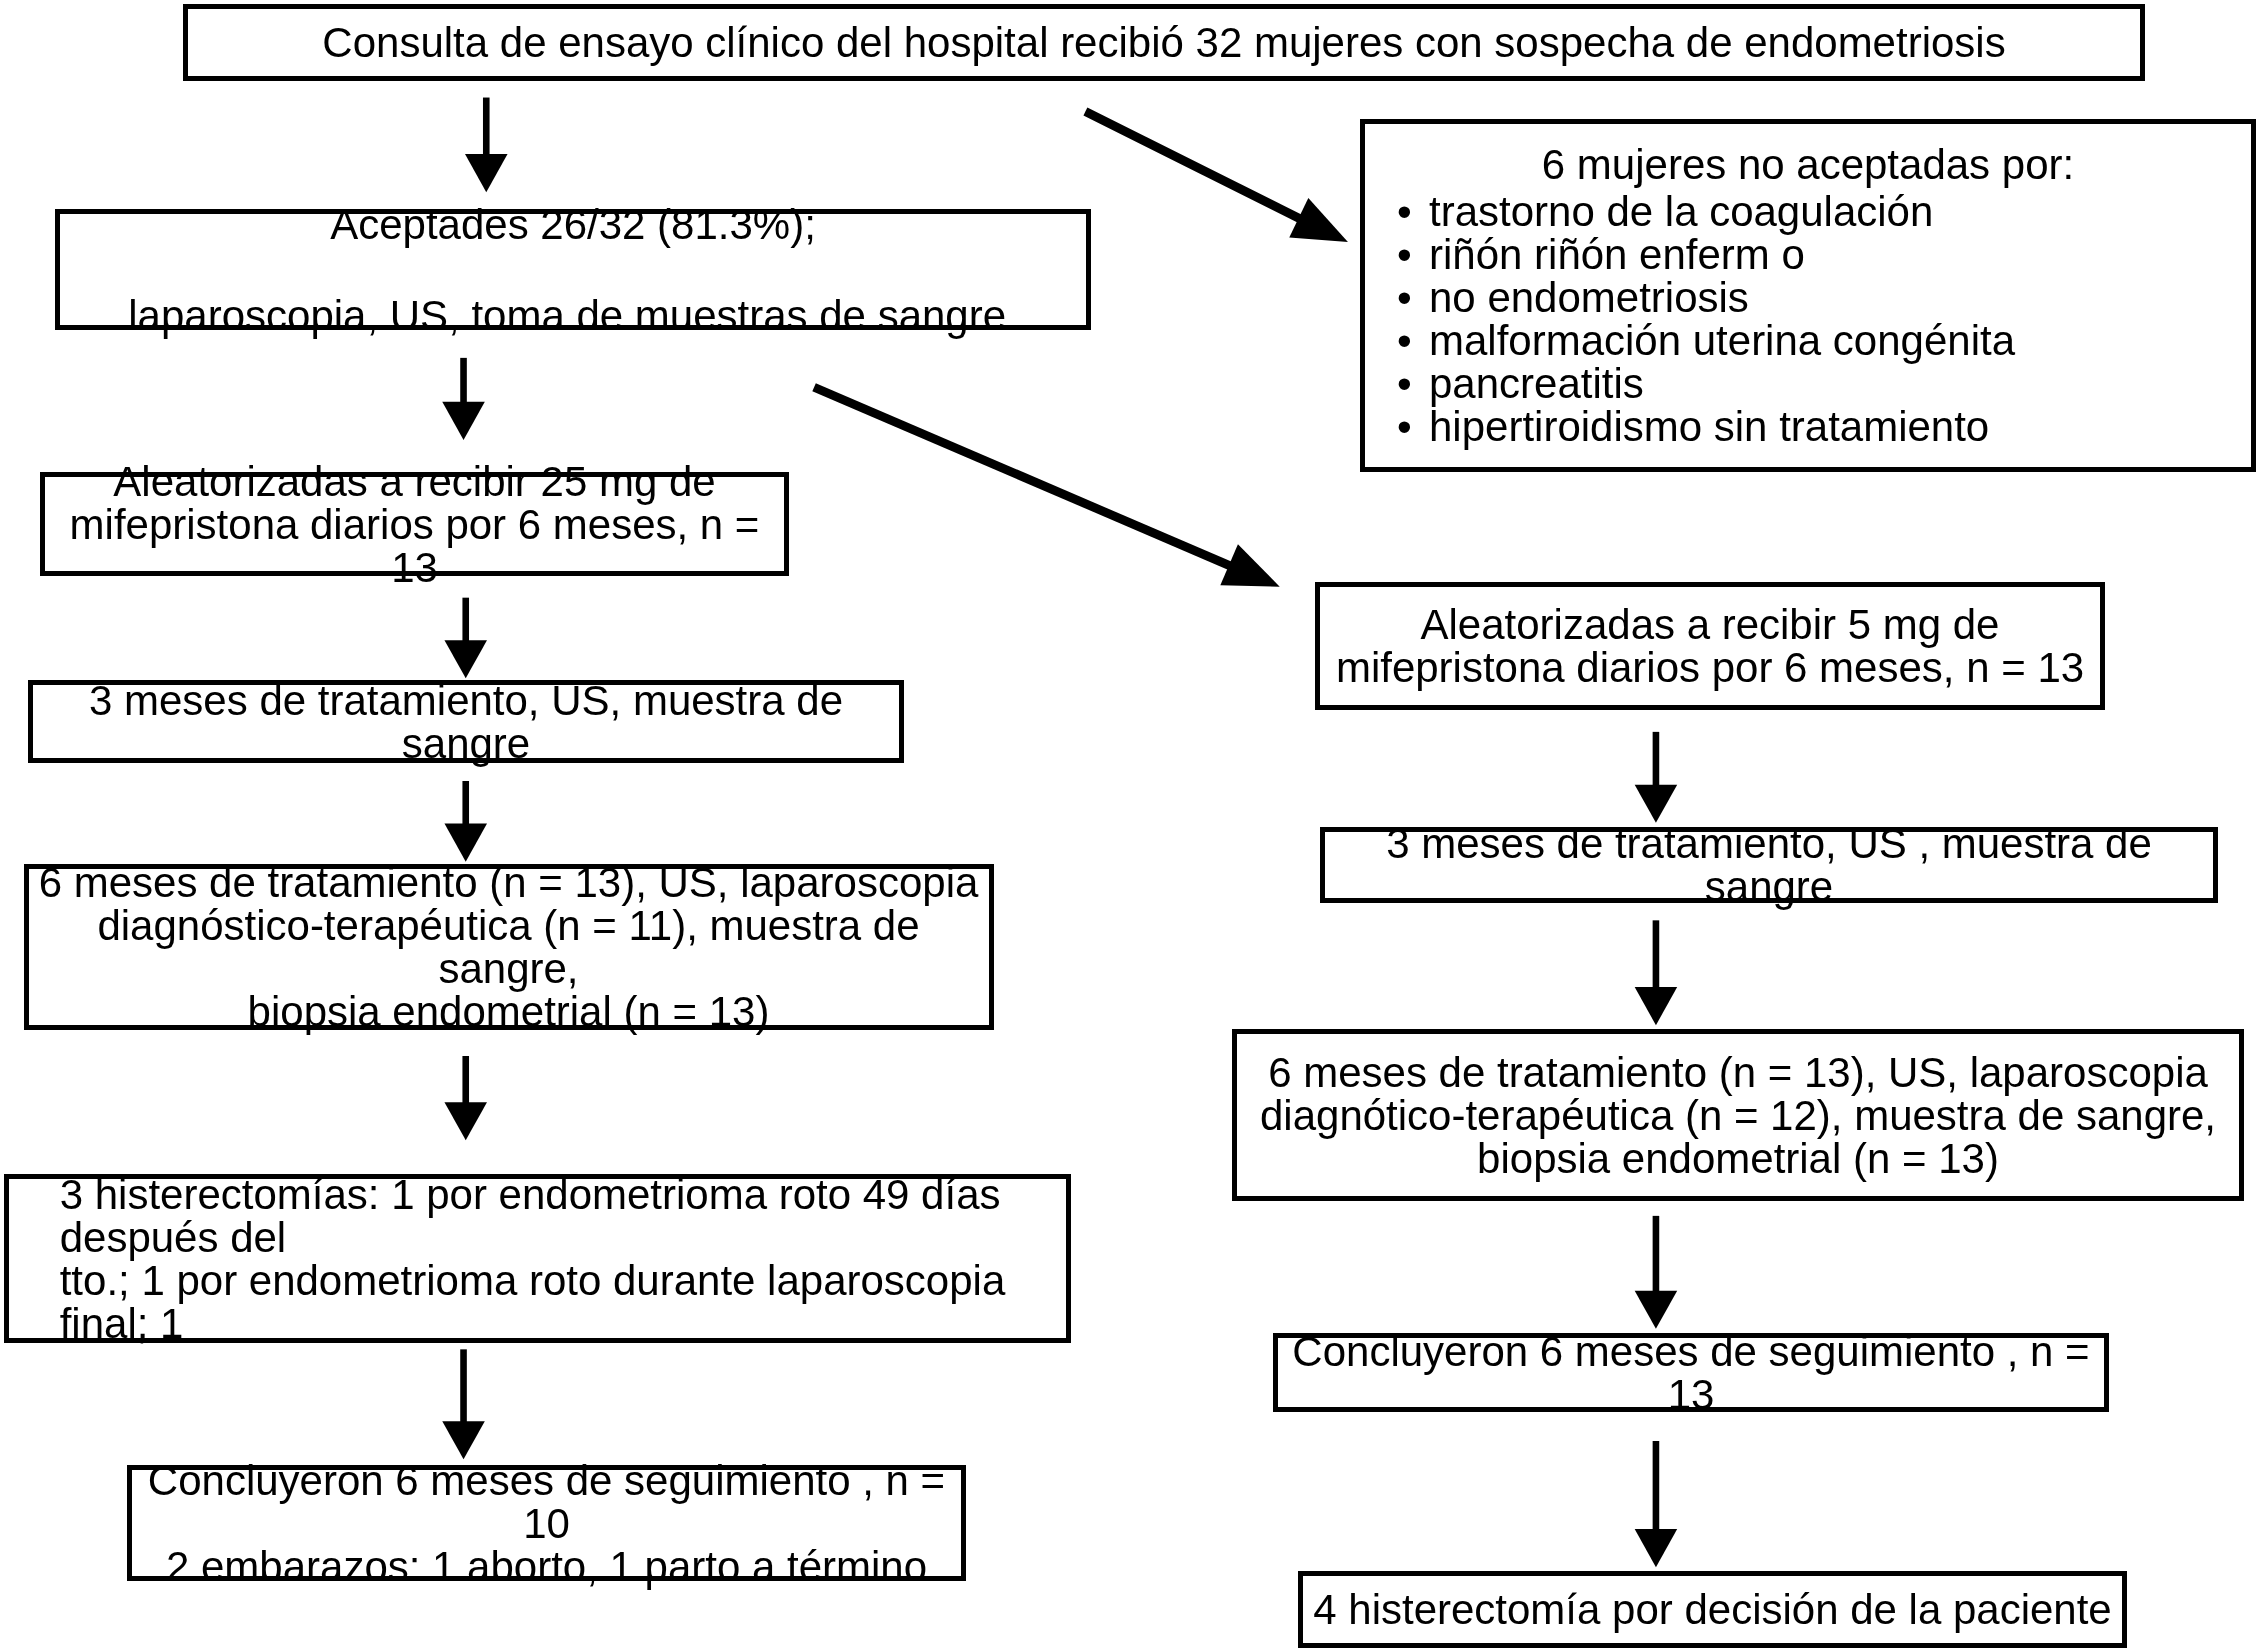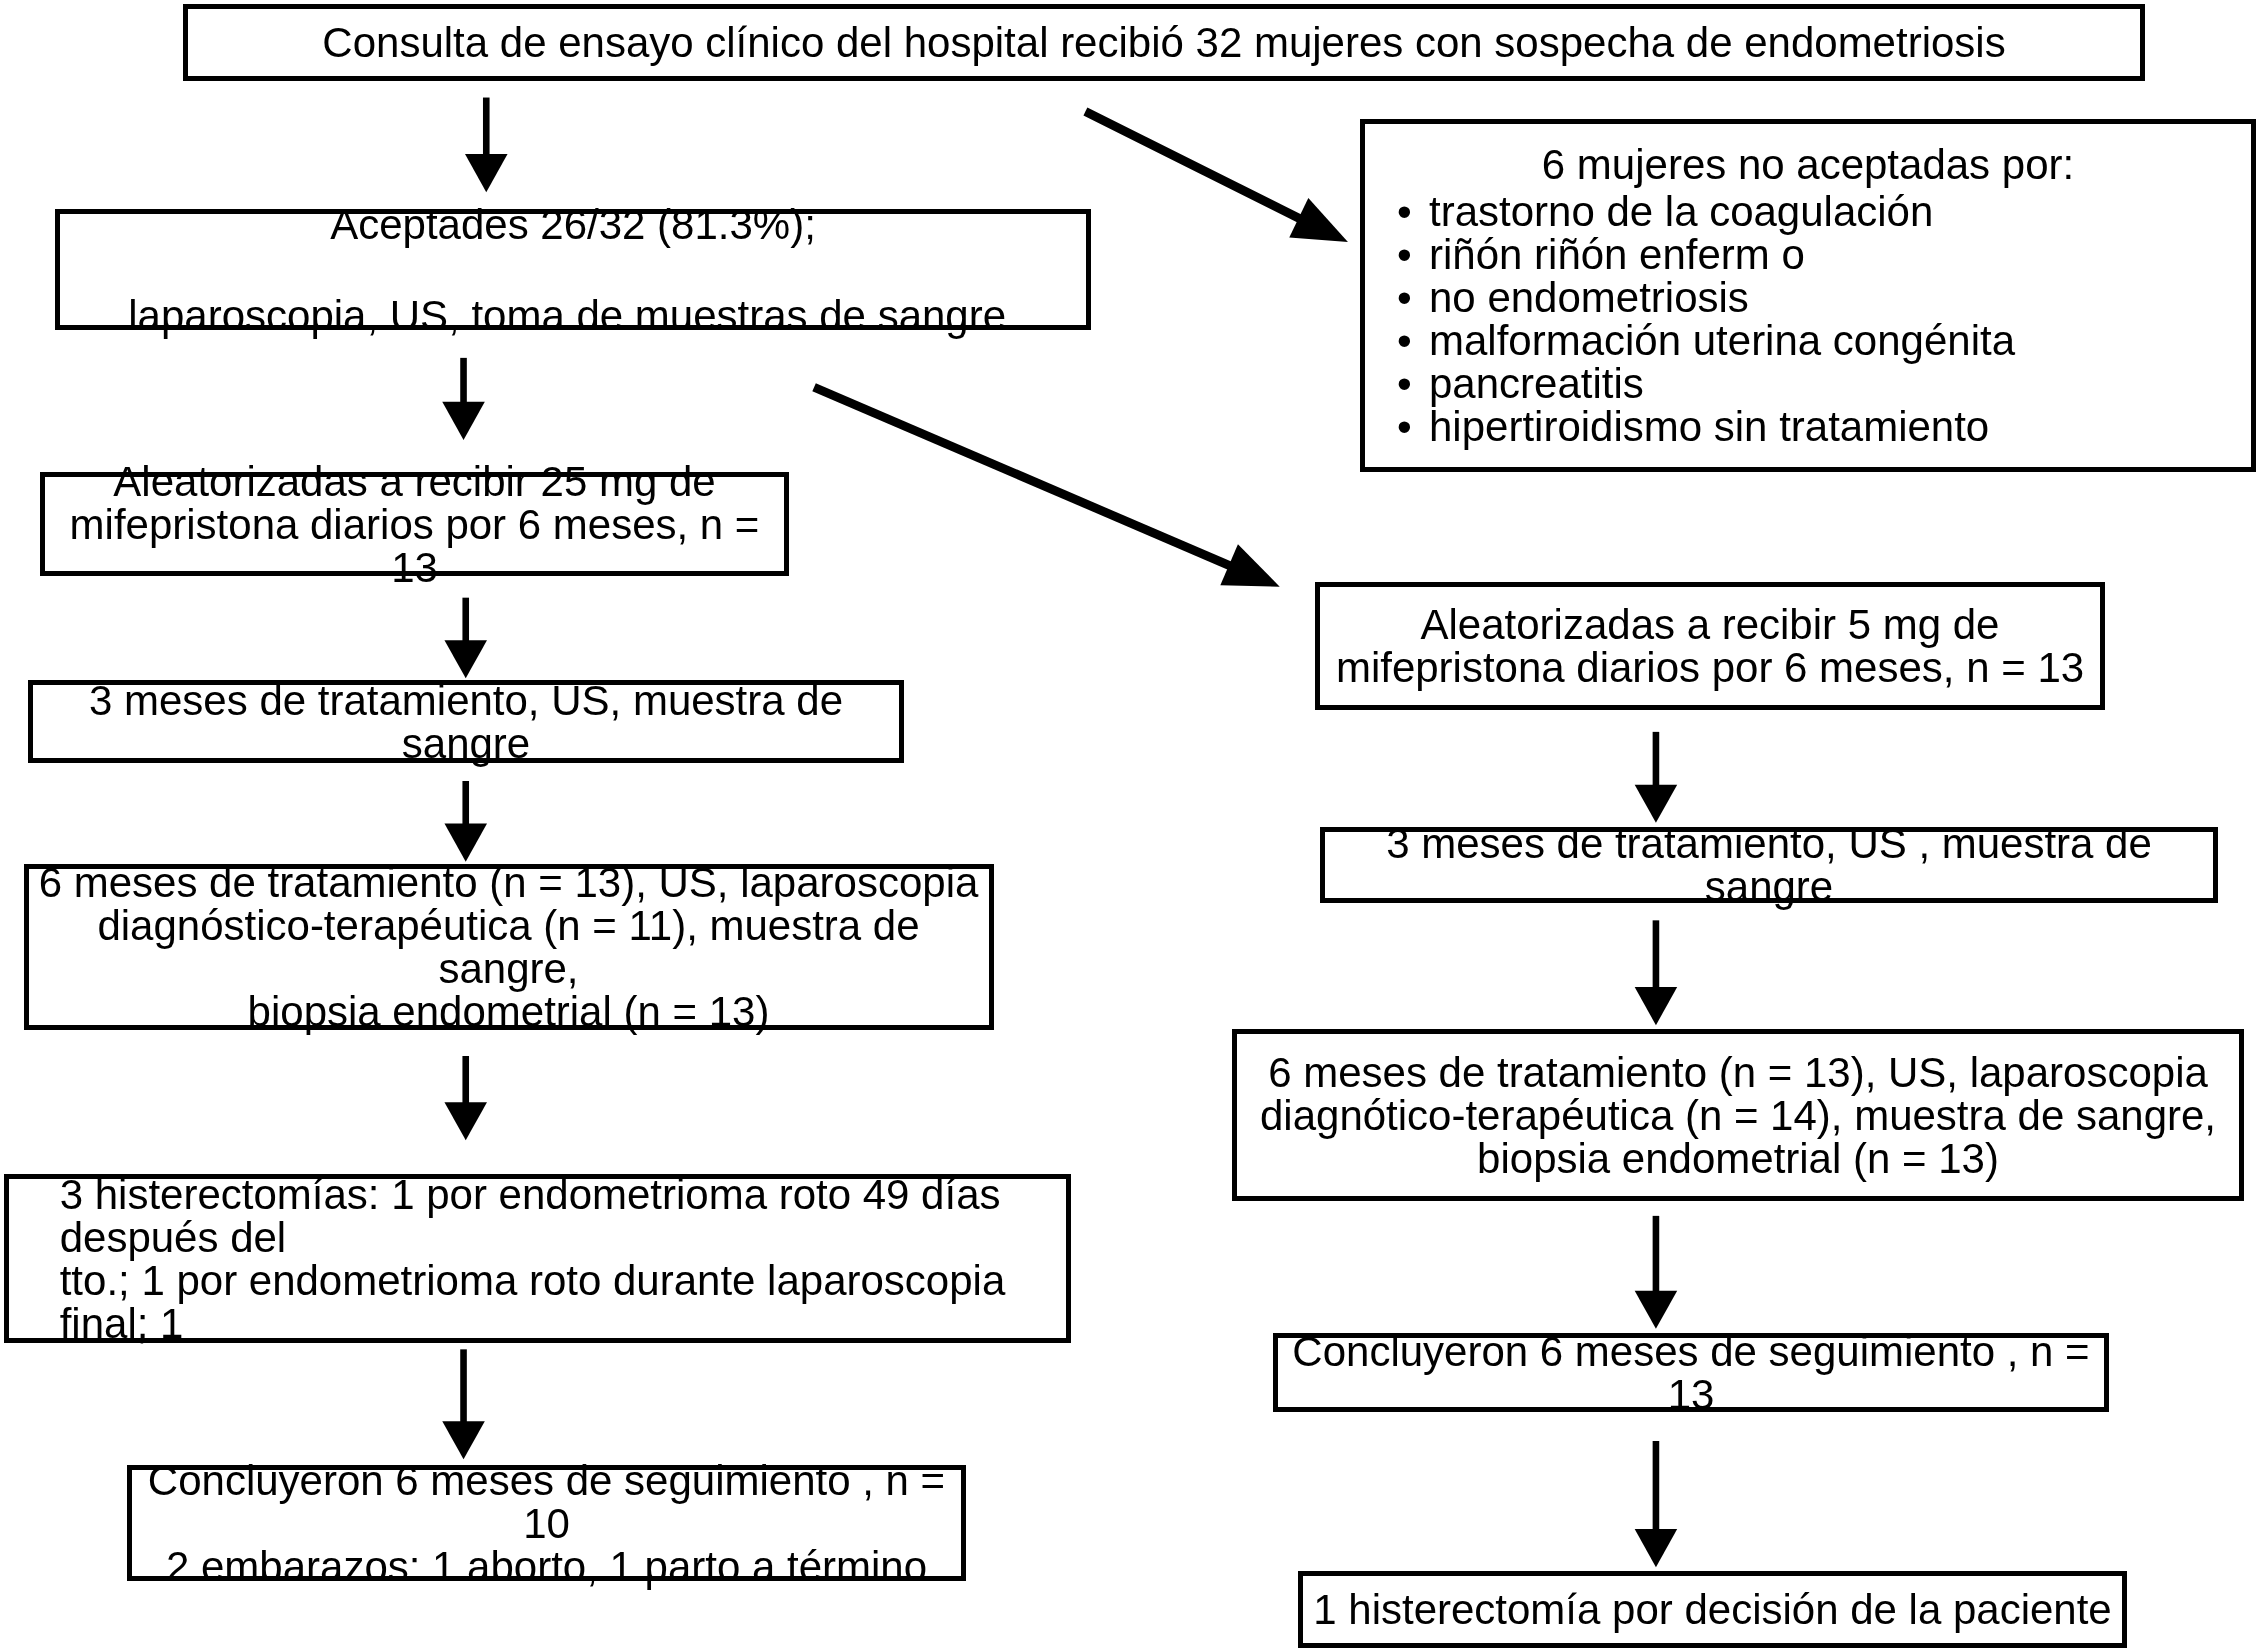--- a/index.html
+++ b/index.html
@@ -176,36 +176,36 @@
   </div>
 
   <div class="box" id="box-6m-left">
     <span class="line">6 meses de tratamiento (n = 13), US, laparoscopia</span>
     <span class="line">diagnóstico-terapéutica (n = 11), muestra de sangre,</span>
     <span class="line">biopsia endometrial (n = 13)</span>
   </div>
 
   <div class="box" id="box-6m-right">
     <span class="line">6 meses de tratamiento (n = 13), US, laparoscopia</span>
-    <span class="line">diagnótico-terapéutica (n = 14), muestra de sangre,</span>
+    <span class="line">diagnótico-terapéutica (n = 12), muestra de sangre,</span>
     <span class="line">biopsia endometrial (n = 13)</span>
   </div>
 
   <div class="box align-left" id="box-hyst-left">
     <span class="line">3 histerectomías: 1 por endometrioma roto 49 días después del</span>
     <span class="line">tto.; 1 por endometrioma roto durante laparoscopia final; 1</span>
   </div>
 
   <div class="box" id="box-followup-left">
     <span class="line">Concluyeron 6 meses de seguimiento , n = 10</span>
     <span class="line">2 embarazos: 1 aborto, 1 parto a término</span>
   </div>
 
   <div class="box" id="box-followup-right">
     <span class="line">Concluyeron 6 meses de seguimiento , n = 13</span>
   </div>
 
   <div class="box" id="box-hyst-right">
-    <span class="line">1 histerectomía por decisión de la paciente</span>
+    <span class="line">4 histerectomía por decisión de la paciente</span>
   </div>
 
 </div>
 
 
 </body></html>

